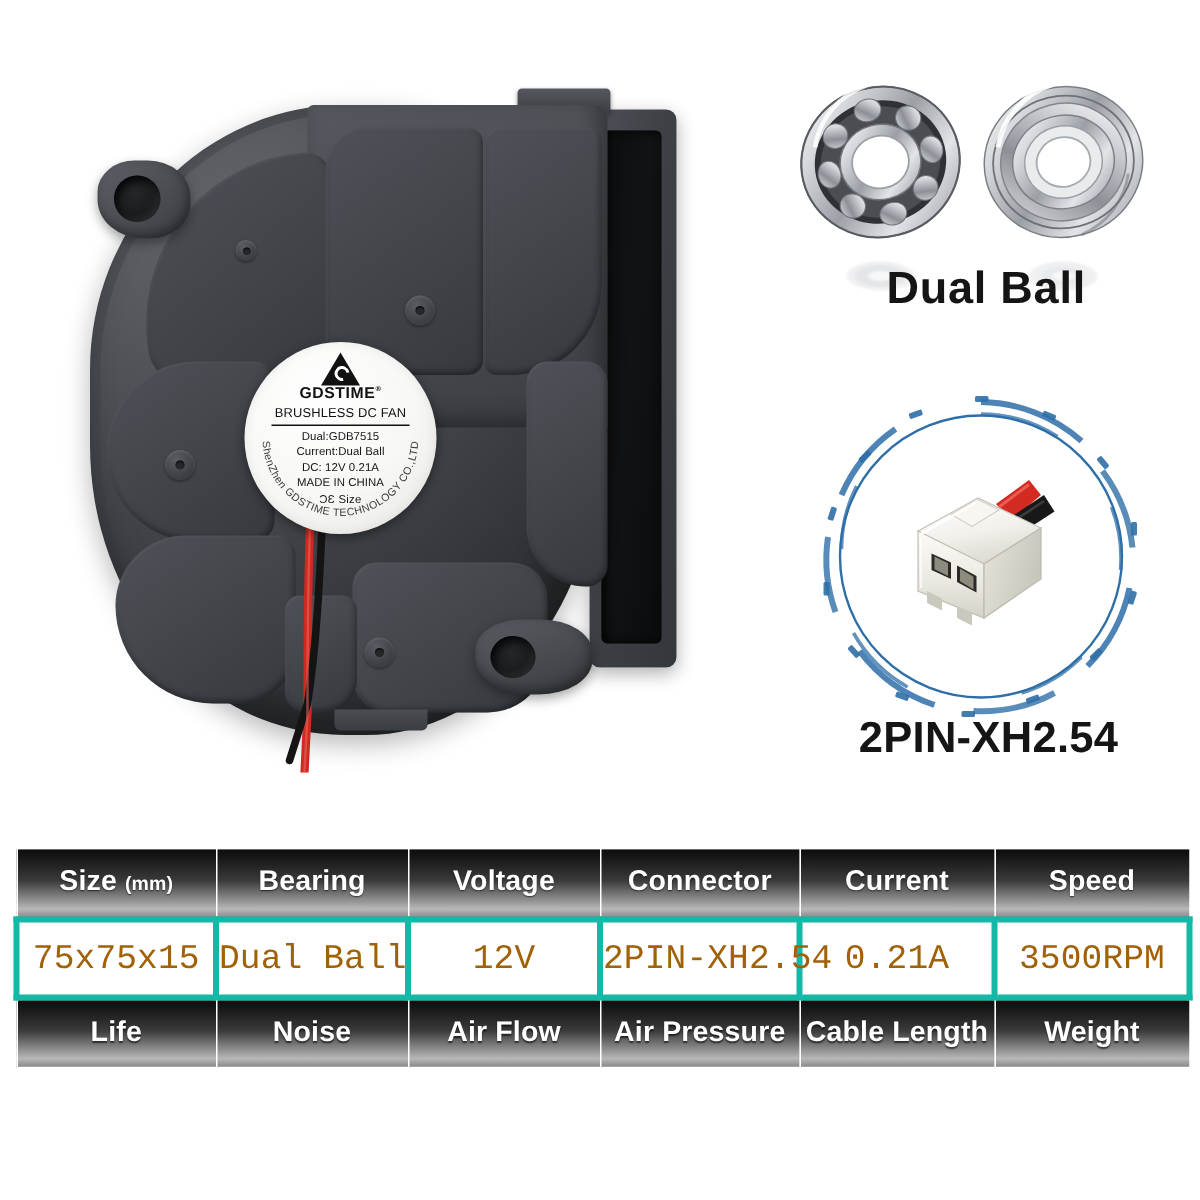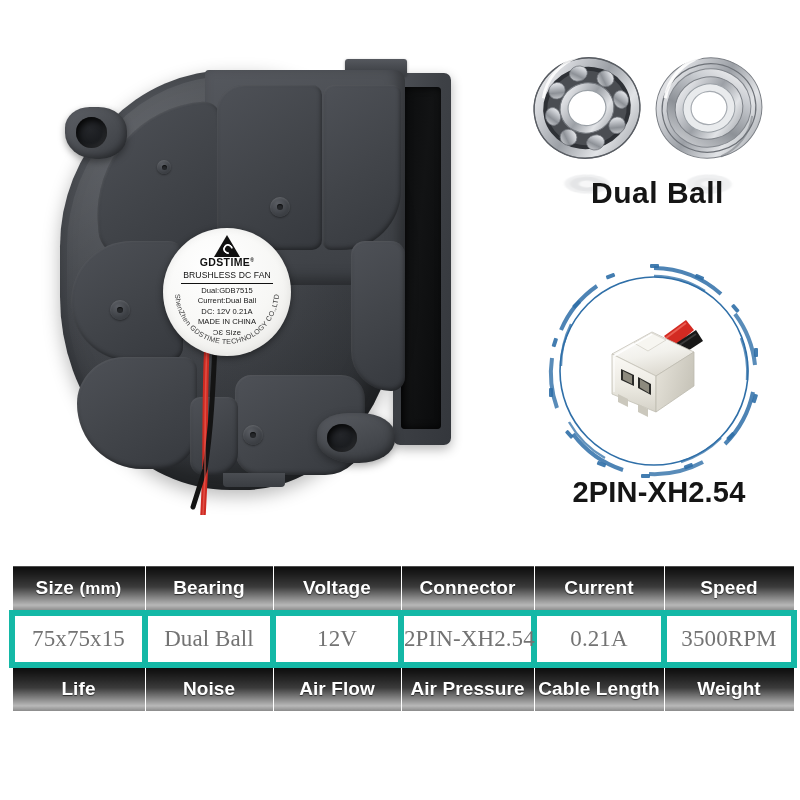--- a/index.html
+++ b/index.html
@@ -361,30 +361,30 @@
         #0d0d0d 0%,
         #1b1b1b 16%,
         #3b3b3b 46%,
         #8e8e8e 74%,
         #b8b8b8 88%,
         #8a8a8a 100%);
     border: 1px solid #ffffff;
     text-shadow: 0 1px 1px rgba(0,0,0,0.6);
   }
   #spec-table td.hdr .unit {
-    font-size: 17px;
+    font-size: 13px;
     font-weight: bold;
   }
   #spec-table td.val {
     height: 52px;
     background: #ffffff;
-    color: #737373;
-    font-family: Liberation Serif, serif;
+    color: #a16207;
+    font-family: Liberation Mono, monospace;
     font-size: 23px;
-    border: 6px solid #14b8a6;
+    border: 4px solid #14b8a6;
     letter-spacing: 0.1px;
     white-space: nowrap;
   }
   #spec-table td.val sub { font-size: 15px; }
 </style>
 </head>
 <body>
 
 <div id="page">
 

